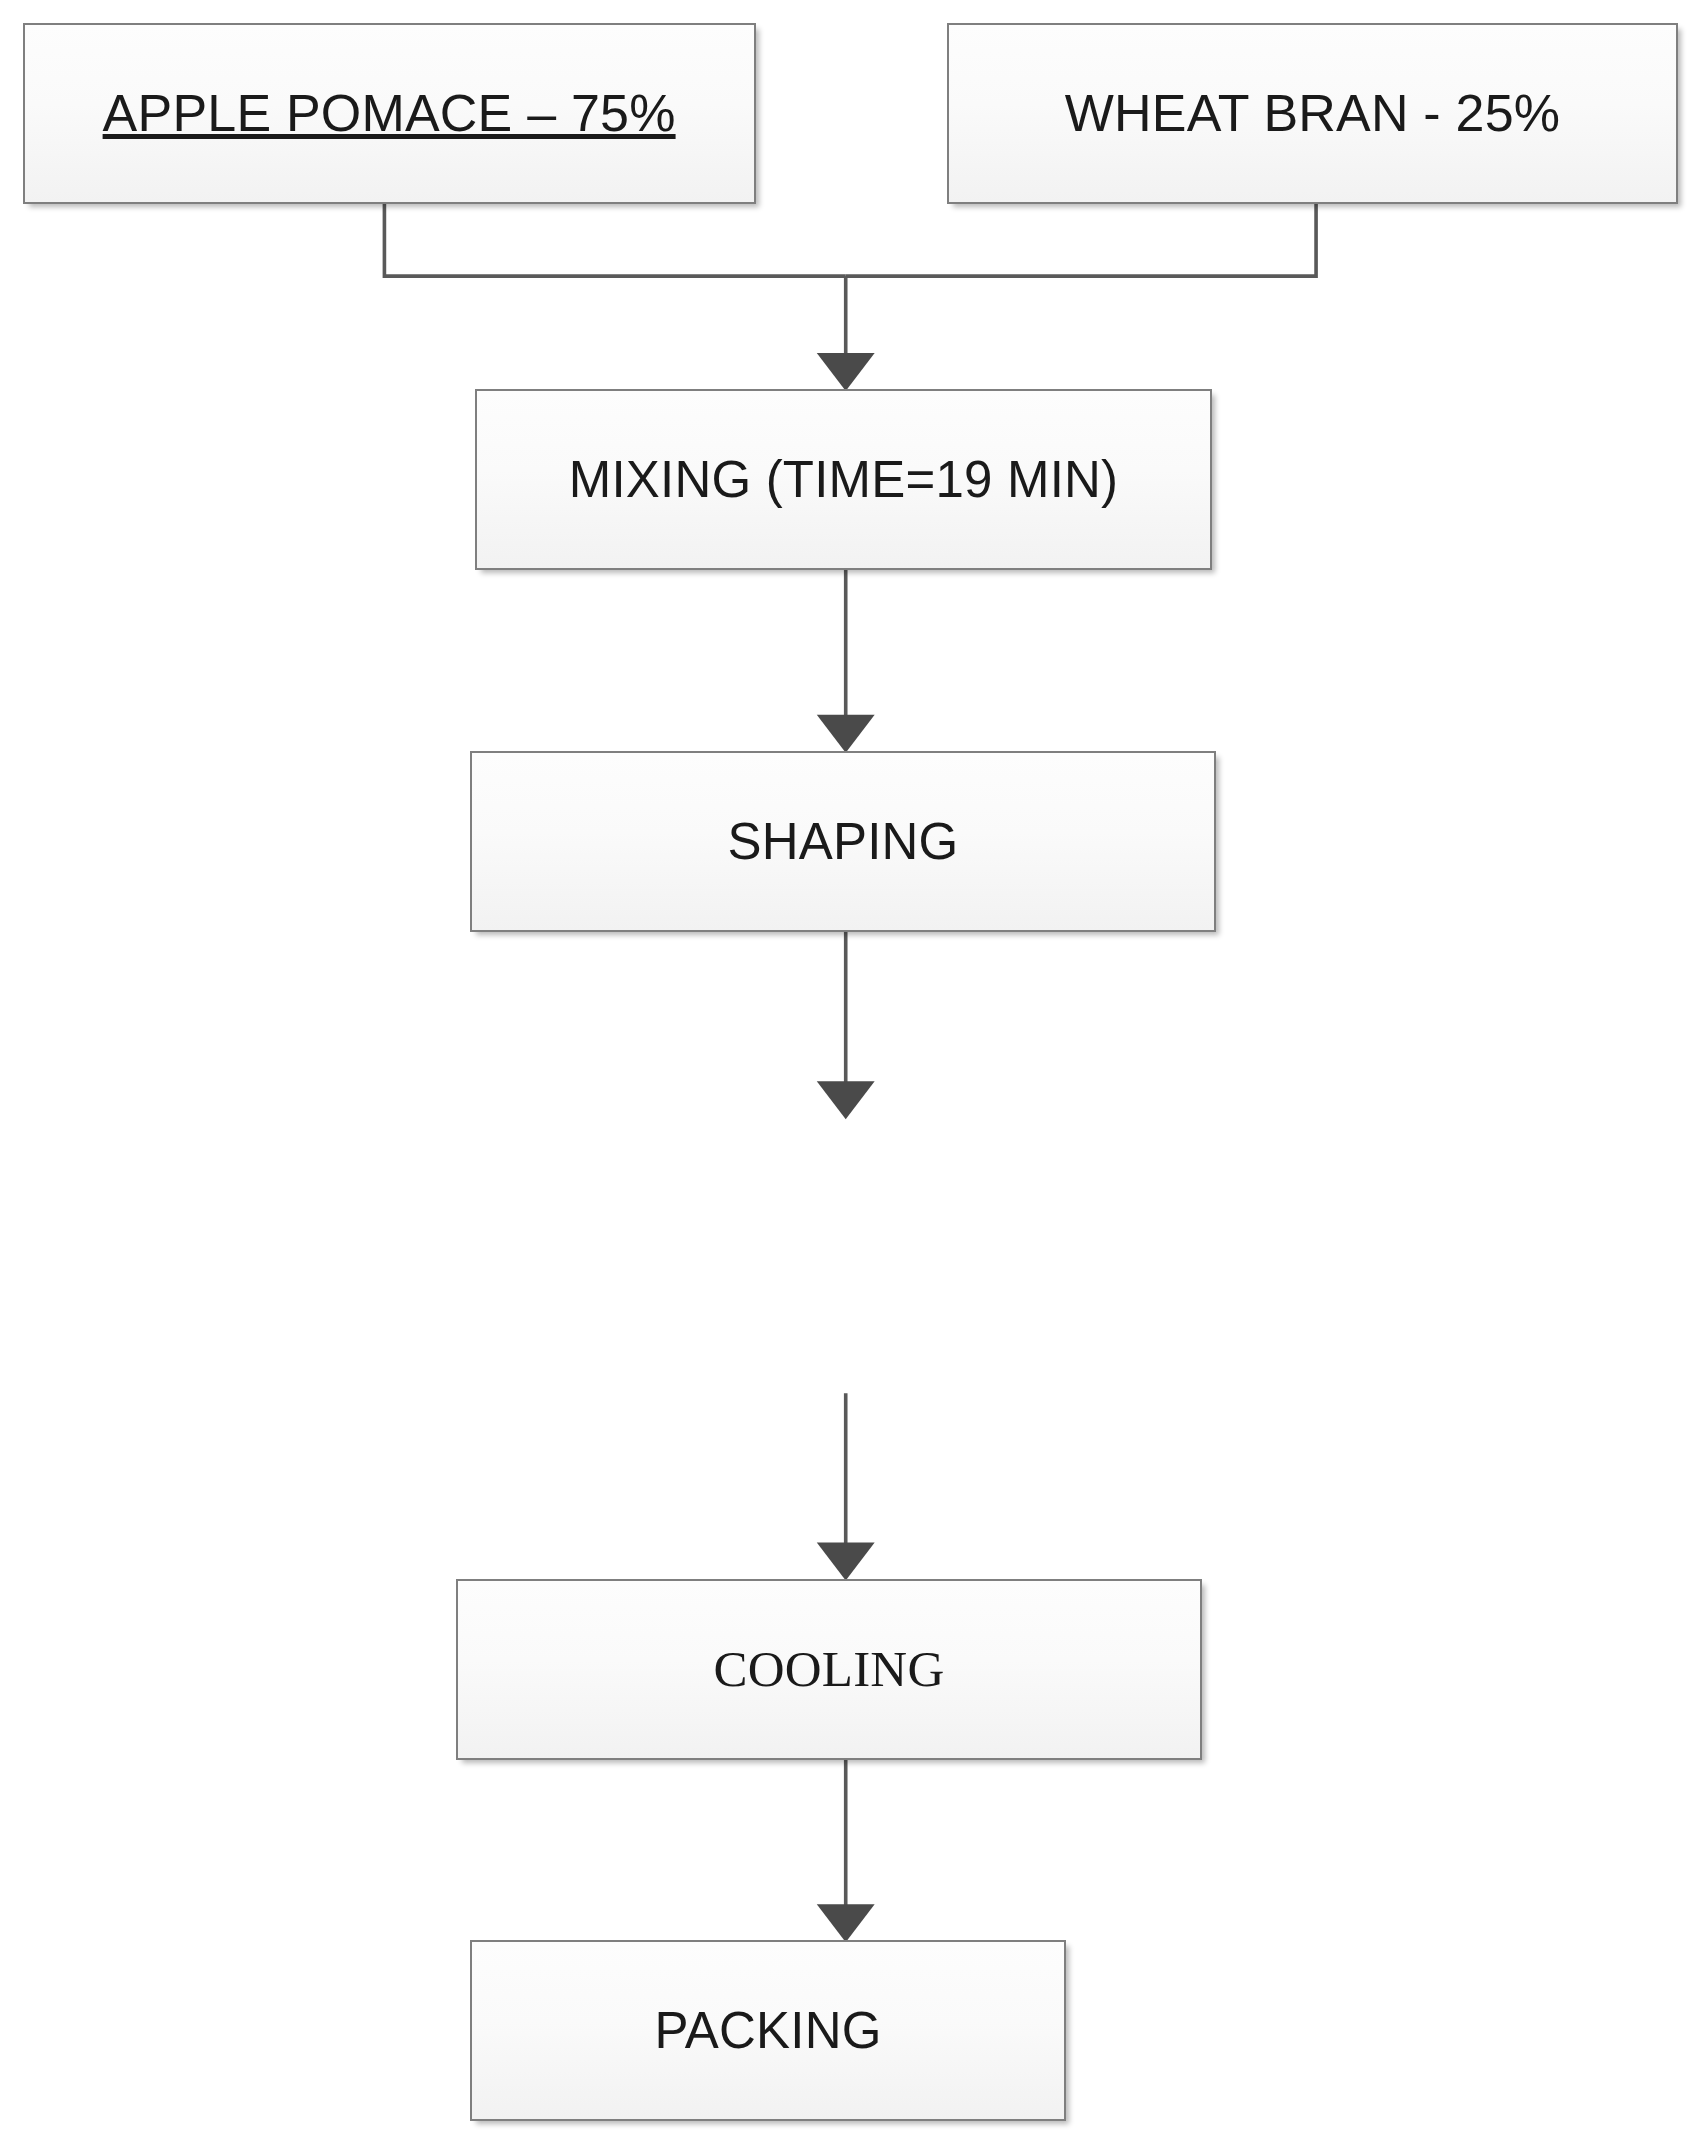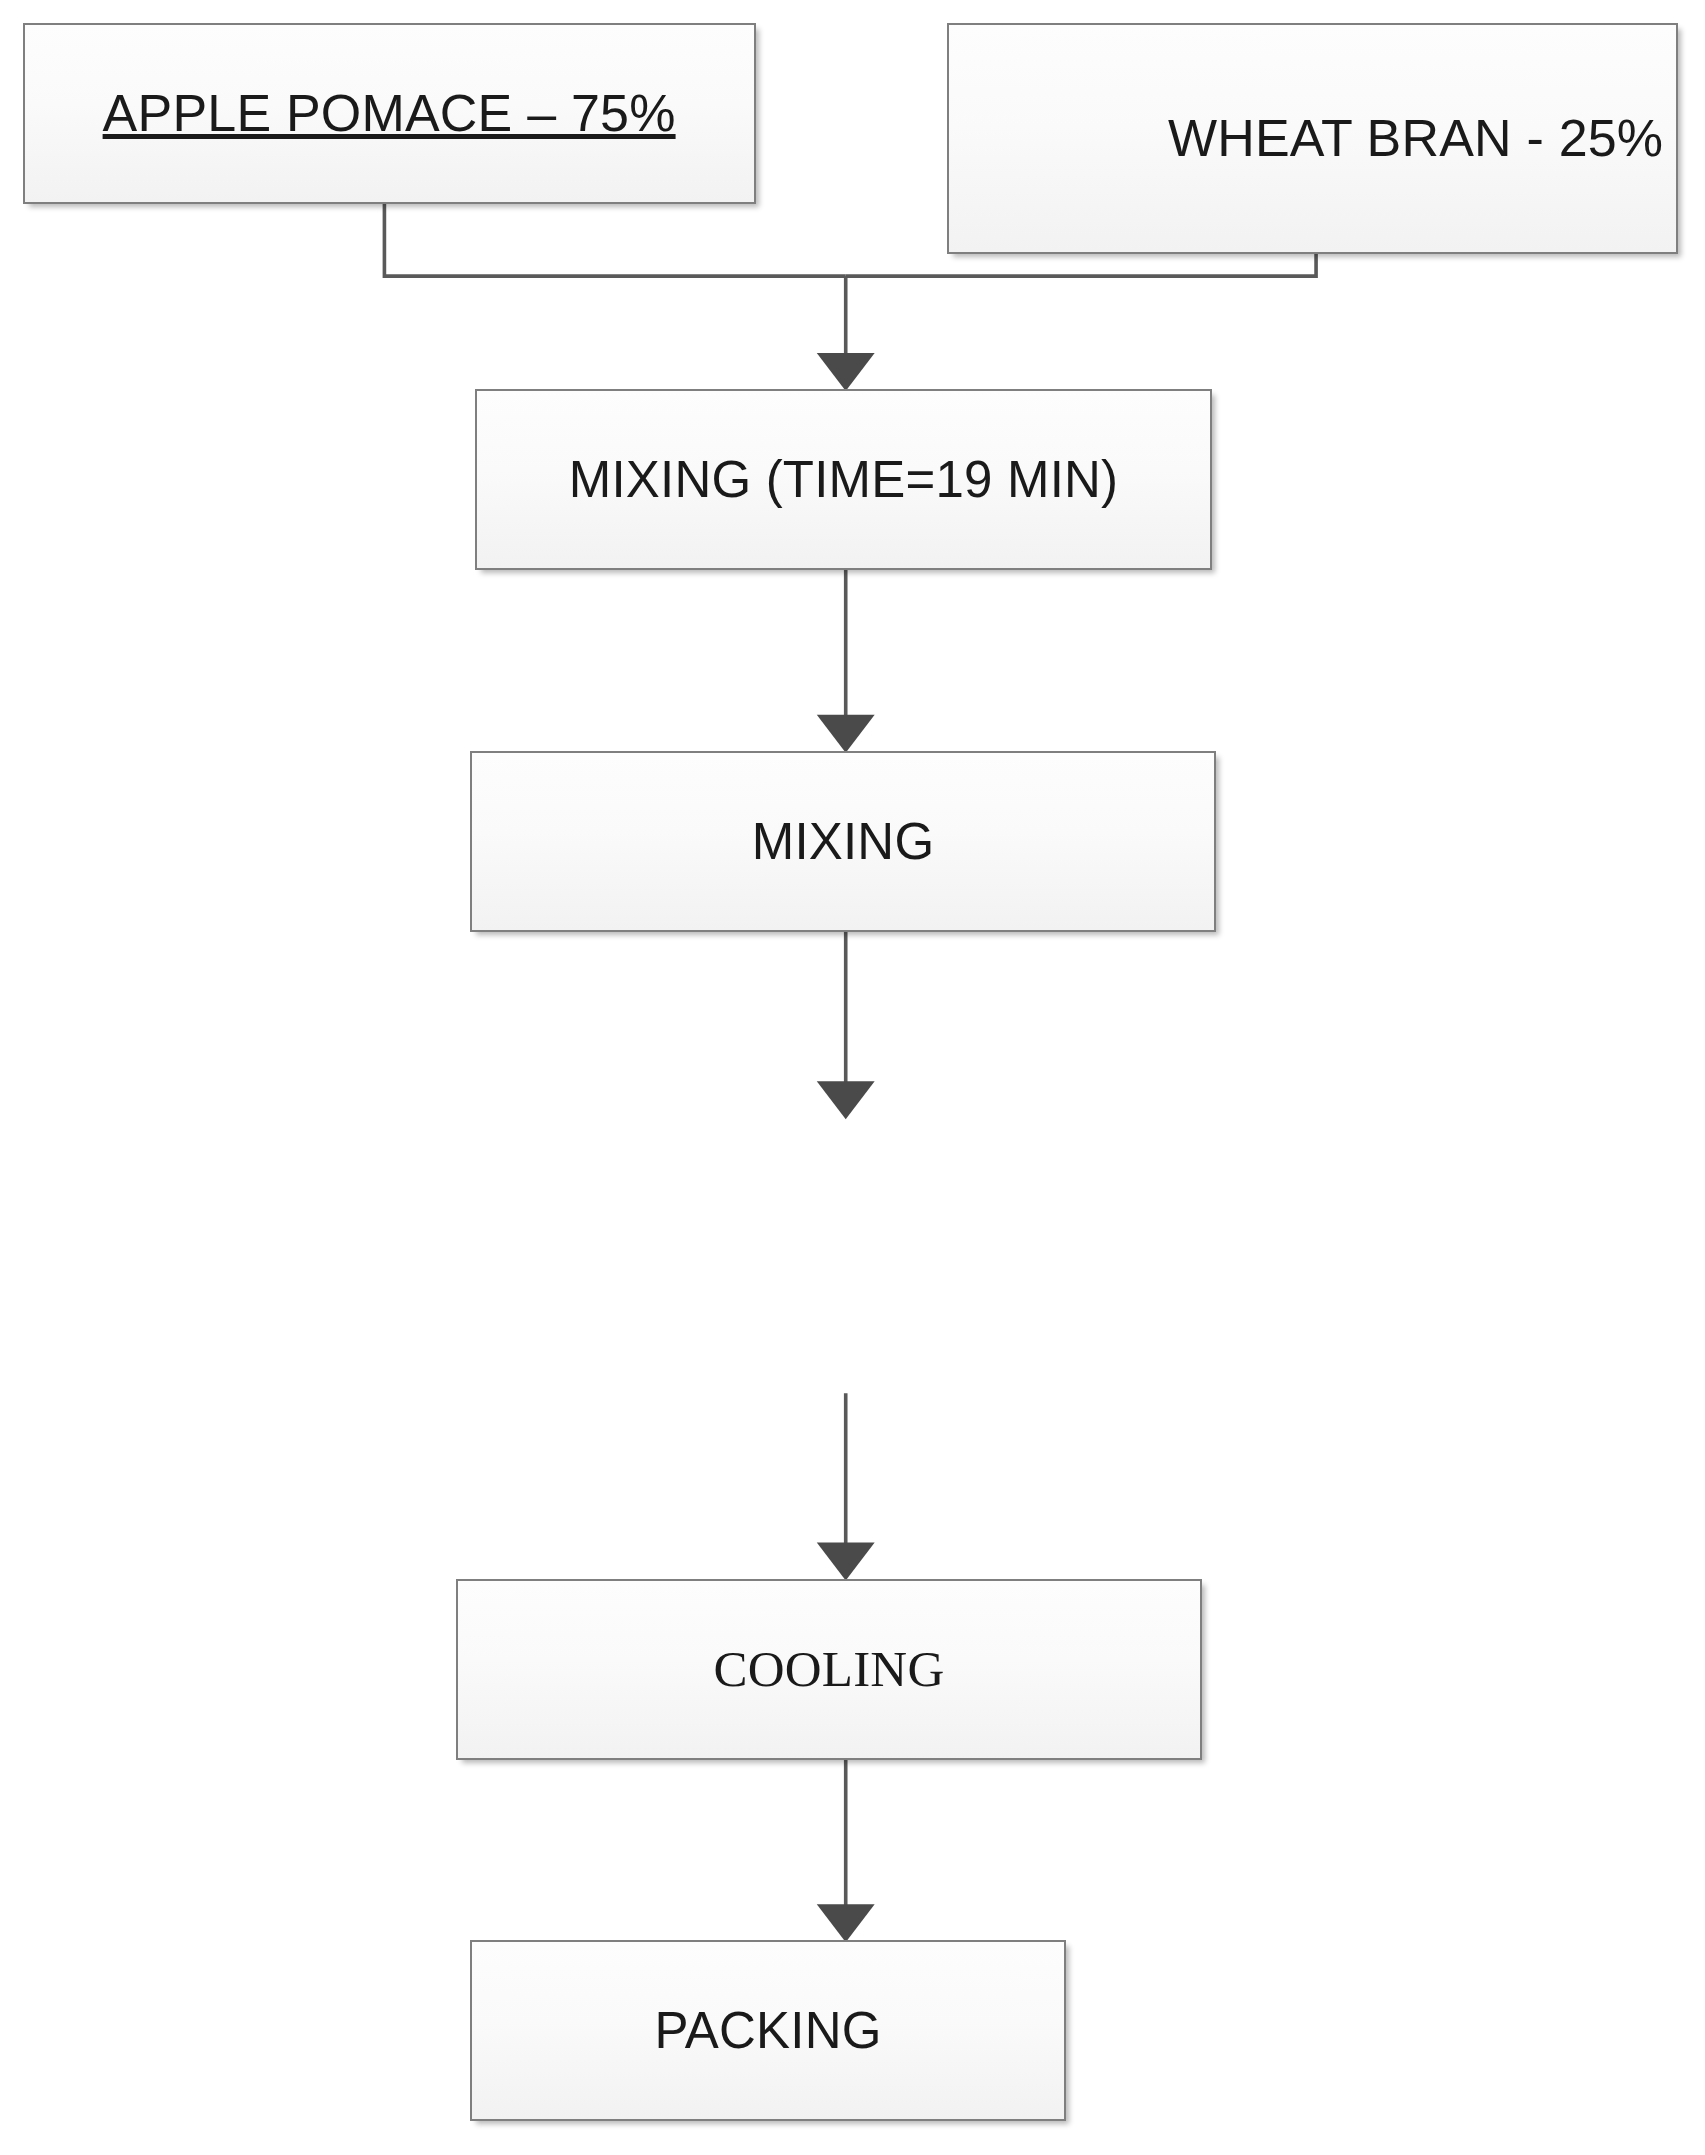--- a/index.html
+++ b/index.html
@@ -32,21 +32,21 @@
     letter-spacing: 0.2px;
     line-height: 1.32;
     -webkit-font-smoothing: antialiased;
   }
   .node .label {
     display: block;
     padding: 0 12.7px;
     white-space: pre-line;
   }
   #node-apple-pomace { left: 22.6px;  top: 22.6px;   width: 733px;  height: 181px; font-size: 52px; text-decoration: underline; }
-  #node-wheat-bran   { left: 947px;top: 22.6px;   width: 731px;  height: 231px; font-size: 52px; justify-content: flex-end; }
+  #node-wheat-bran   { left: 947px;top: 22.6px;   width: 731px;  height: 181px; font-size: 52px; }
   #node-mixing       { left: 475px; top: 389px;  width: 737px;  height: 181px; font-size: 51px; }
   #node-shaping      { left: 470px; top: 751px;  width: 746px;  height: 181px; font-size: 51px; }
   #node-thermal      { left: 261px; top: 1117px; width: 1173px; height: 276px; font-size: 51px; }
   #node-cooling      { left: 456px; top: 1579px; width: 746px;  height: 181px; font-size: 51px; font-family: Liberation Serif, serif; }
   #node-packing      { left: 470px; top: 1940px; width: 596px;  height: 181px; font-size: 51px; }
 
   .connector-svg {
     position: absolute;
     left: 0;
     top: 0;
@@ -110,21 +110,21 @@
 
   <div class="node" id="node-wheat-bran">
     <span class="label">WHEAT BRAN - 25%</span>
   </div>
 
   <div class="node" id="node-mixing">
     <span class="label">MIXING (TIME=19 MIN)</span>
   </div>
 
   <div class="node" id="node-shaping">
-    <span class="label">MIXING</span>
+    <span class="label">SHAPING</span>
   </div>
 
 
   <div class="node" id="node-cooling">
     <span class="label">COOLING</span>
   </div>
 
   <div class="node" id="node-packing">
     <span class="label">PACKING</span>
   </div>

